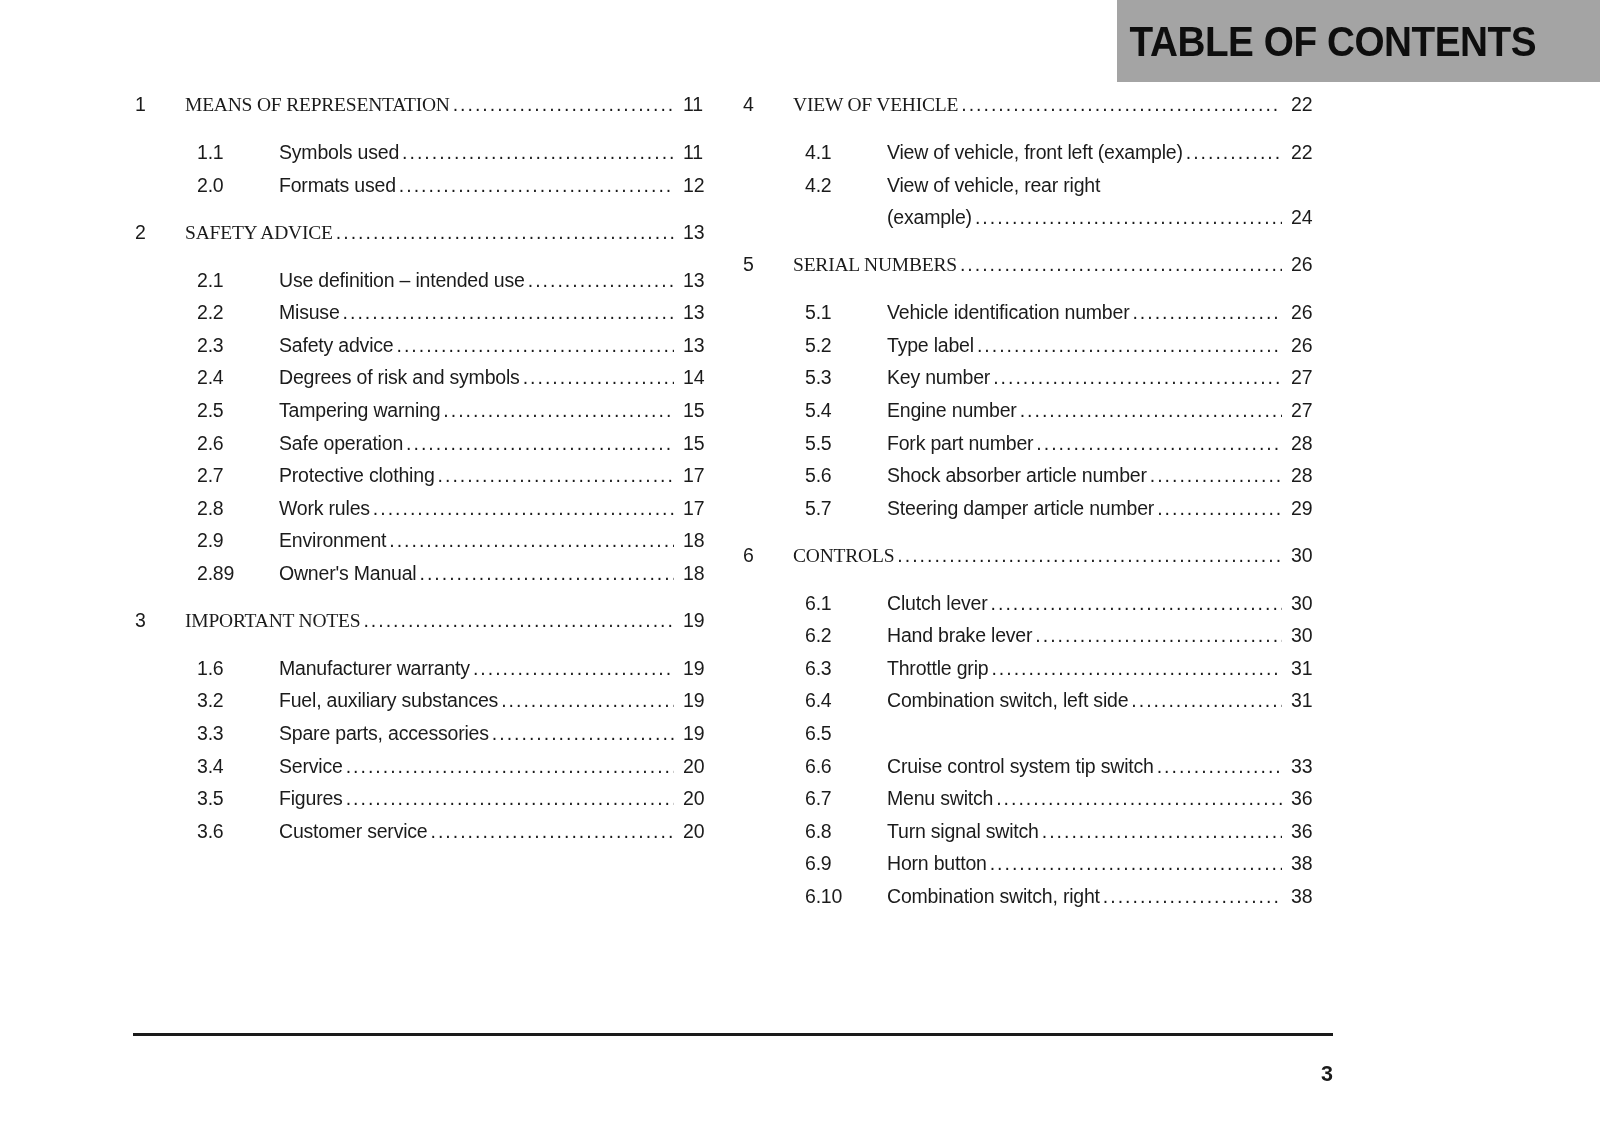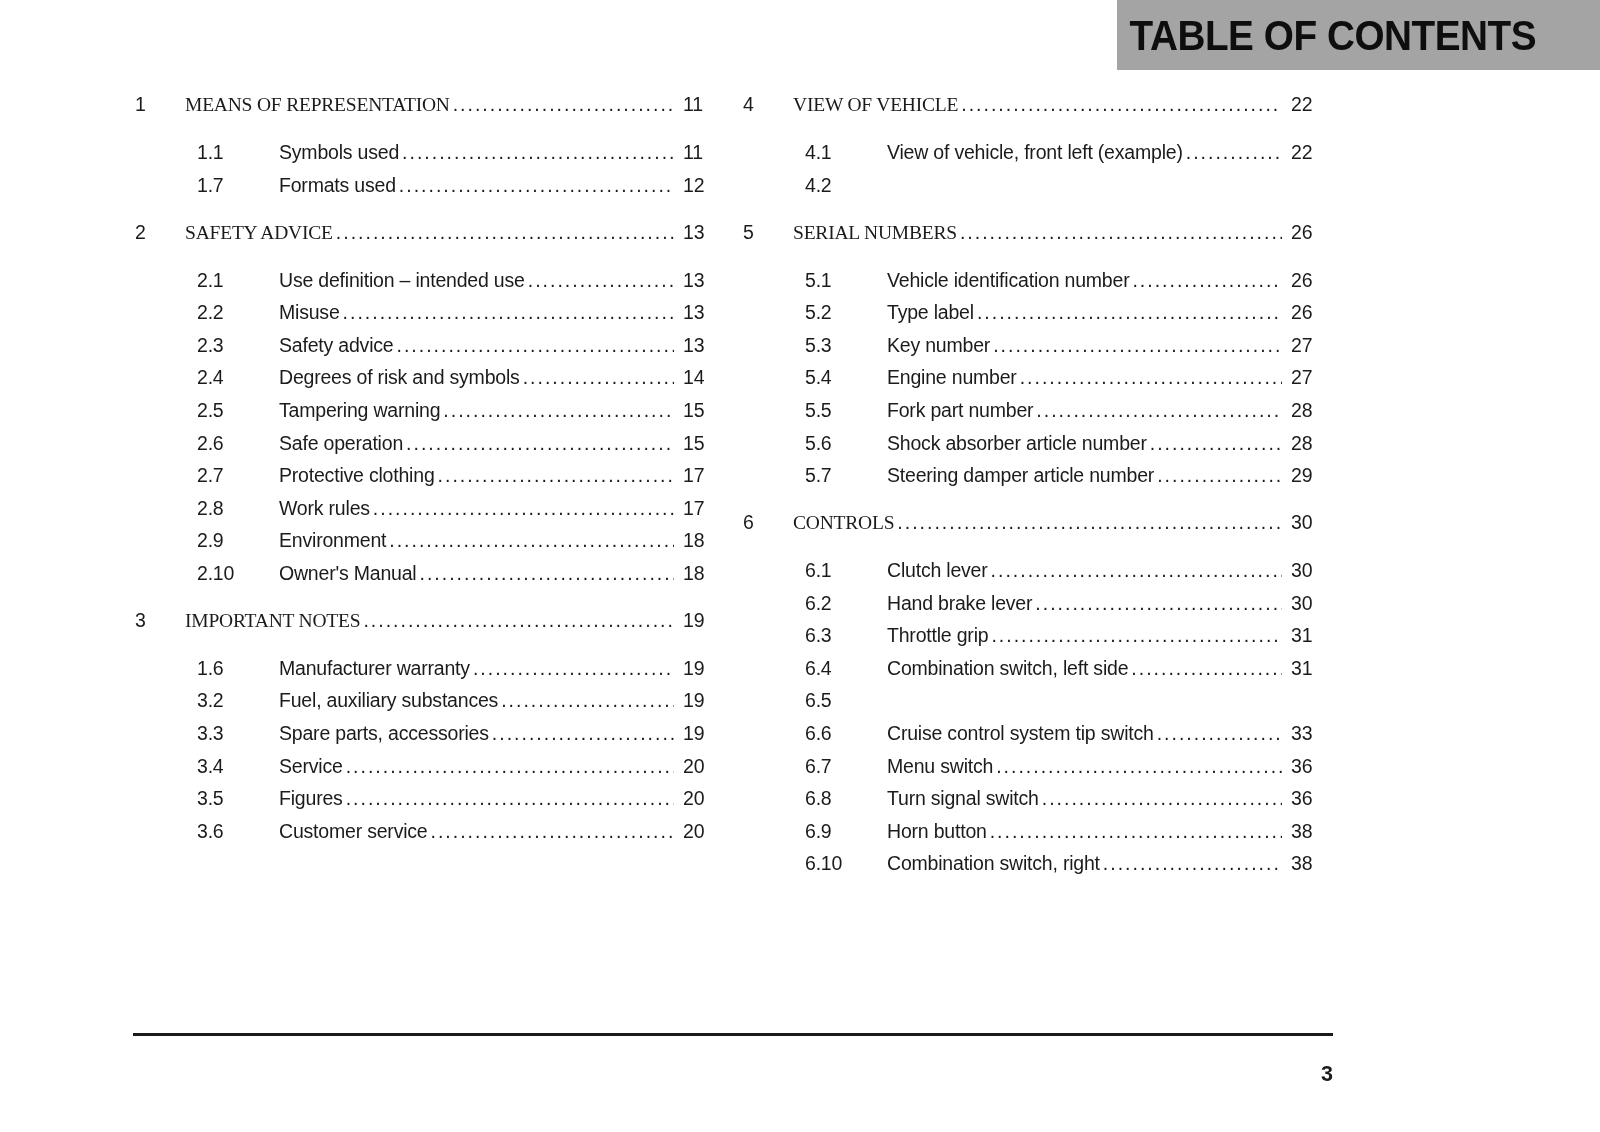--- a/index.html
+++ b/index.html
@@ -12,21 +12,21 @@
   .page{
     position:relative;
     width:1600px;height:1132px;
     background:#fff;
     overflow:hidden;
     font-family:"Liberation Sans","DejaVu Sans",sans-serif;
     color:var(--text);
   }
   
   .banner{
-    position:absolute;top:0;left:1117px;width:483px;height:70px;
+    position:absolute;top:0;left:1117px;width:483px;height:82px;
     background:var(--banner-bg);
     display:flex;align-items:center;
   }
   .banner-title{
     font-size:43px;font-weight:bold;letter-spacing:-0.5px;
     white-space:nowrap;color:#0e0e0e;
     transform:scaleX(0.9);transform-origin:0 50%;
     padding-left:14px;
   }
   
@@ -79,21 +79,21 @@
             <span class="inum">1.1</span>
             <div class="ebody">
               <div class="eline">
                 <span class="etitle">Symbols used</span>
                 <span class="leader"></span>
                 <span class="pg">11</span>
               </div>
             </div>
           </div>
           <div class="entry">
-            <span class="inum">1.7</span>
+            <span class="inum">2.0</span>
             <div class="ebody">
               <div class="eline">
                 <span class="etitle">Formats used</span>
                 <span class="leader"></span>
                 <span class="pg">12</span>
               </div>
             </div>
           </div>
         </section>
         <section class="toc-section">
@@ -187,21 +187,21 @@
             <span class="inum">2.9</span>
             <div class="ebody">
               <div class="eline">
                 <span class="etitle">Environment</span>
                 <span class="leader"></span>
                 <span class="pg">18</span>
               </div>
             </div>
           </div>
           <div class="entry">
-            <span class="inum">2.10</span>
+            <span class="inum">2.89</span>
             <div class="ebody">
               <div class="eline">
                 <span class="etitle">Owner's Manual</span>
                 <span class="leader"></span>
                 <span class="pg">18</span>
               </div>
             </div>
           </div>
         </section>
         <section class="toc-section">
@@ -286,20 +286,28 @@
             <div class="ebody">
               <div class="eline">
                 <span class="etitle">View of vehicle, front left (example)</span>
                 <span class="leader"></span>
                 <span class="pg">22</span>
               </div>
             </div>
           </div>
           <div class="entry">
             <span class="inum">4.2</span>
+            <div class="ebody">
+              <div class="wrapline">View of vehicle, rear right</div>
+              <div class="eline">
+                <span class="etitle">(example)</span>
+                <span class="leader"></span>
+                <span class="pg">24</span>
+              </div>
+            </div>
           </div>
         </section>
         <section class="toc-section">
           <div class="head">
             <span class="hnum">5</span>
             <span class="htitle">SERIAL NUMBERS</span>
             <span class="leader"></span>
             <span class="pg">26</span>
           </div>
           <div class="entry">

